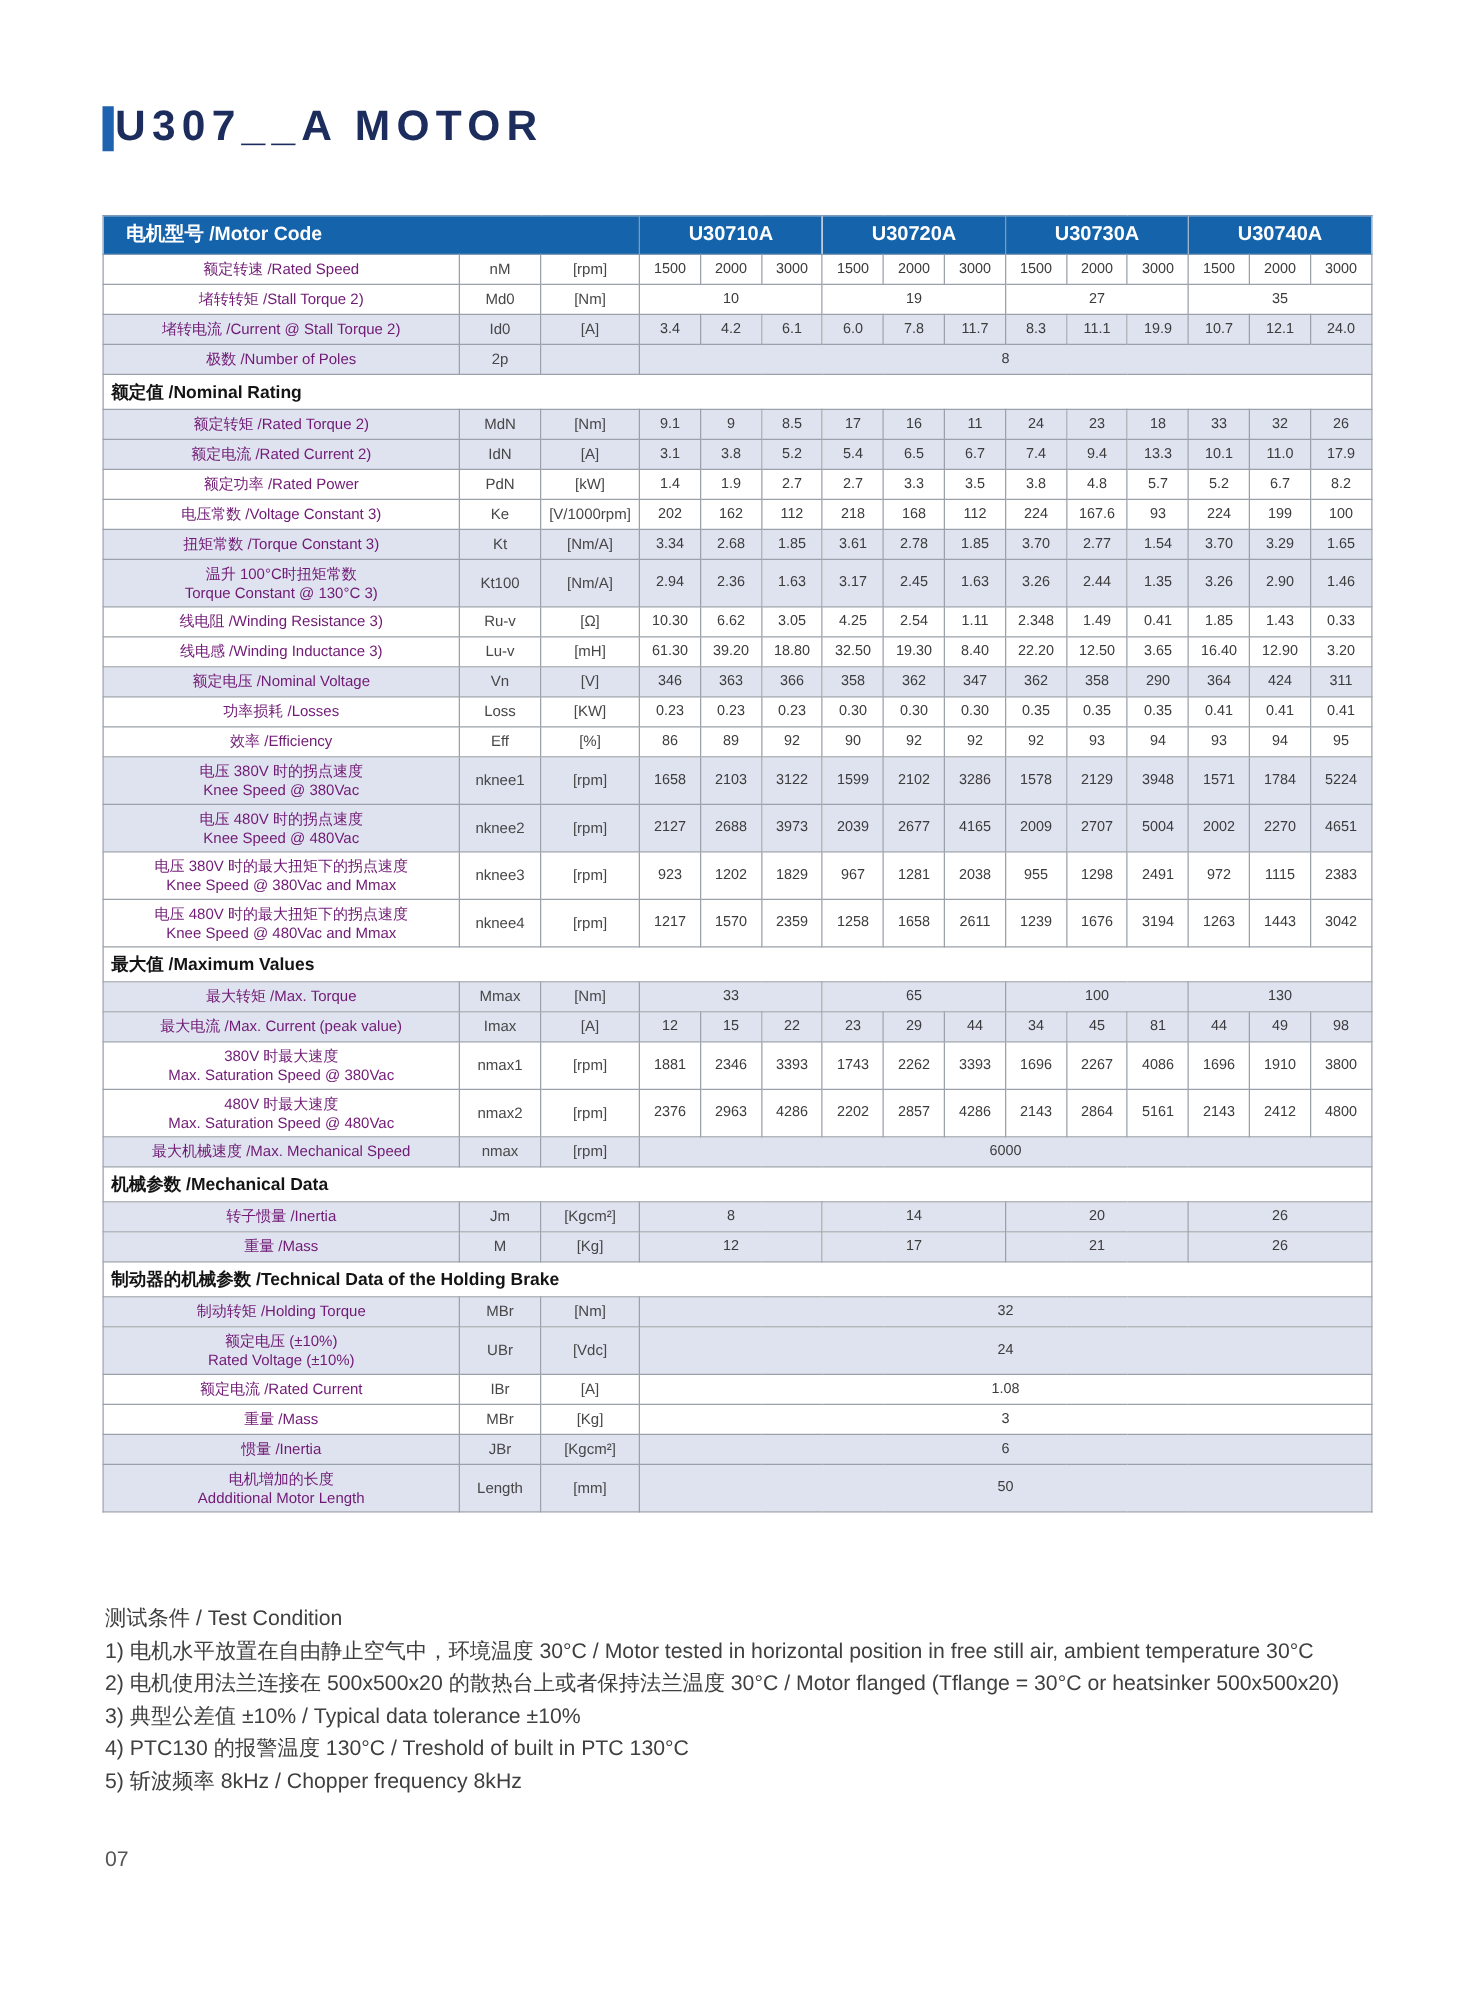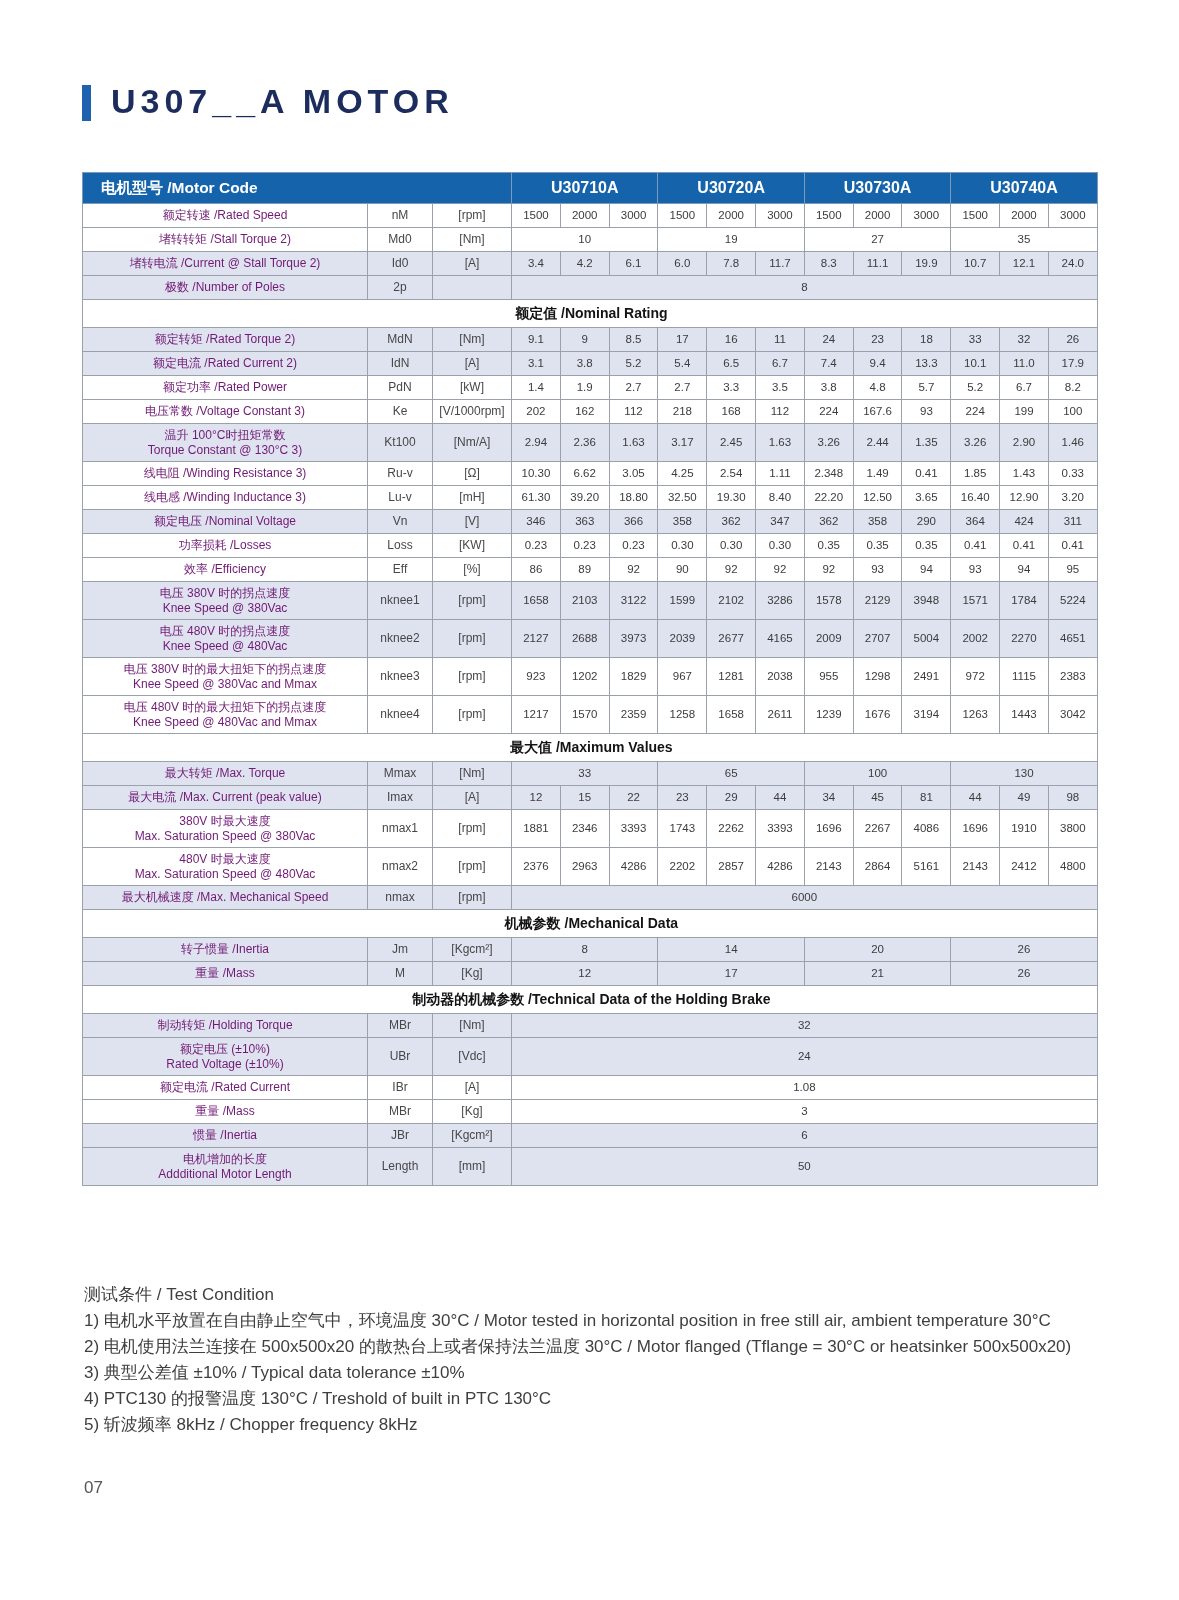--- a/index.html
+++ b/index.html
@@ -7,21 +7,21 @@
   body {
     position:relative;
     width:1179px; height:1600px;
     font-family:"Liberation Sans", sans-serif;
     color:#3a3a3a;
     overflow:hidden;
   }
   
   .title-wrap {
     position:absolute; left:82px; top:82px;
-    display:flex; align-items:flex-end; gap:20px;
+    display:flex; align-items:flex-end; gap:1px;
   }
   .title-bar {
     width:9px; height:36px;
     background:#1e62b0;
   }
   .title-text {
     font-size:34px; font-weight:bold;
     letter-spacing:5px;
     color:#1c2c5c;
   }
@@ -45,21 +45,21 @@
   td.sym, td.unit { color:#474747; }
   td.val { font-size:11.5px; }
   tr.hdr td {
     background:#1564ab; color:#ffffff;
     font-weight:bold; font-size:16px;
     height:31px;
     border:1px solid #7f9ab8;
   }
   tr.hdr td.hl { text-align:left; font-size:15.5px; padding-left:18px; }
   tr.sec td {
-    text-align:center; font-weight:bold;
+    text-align:left; font-weight:bold;
     font-size:14px; color:#141414;
     padding-left:6px; height:28px;
     background:#ffffff;
   }
   tr.shade td { background:#dfe3f0; }
   tr.hdr td, tr.sec td { background-clip:padding-box; }
   
   .footnotes {
     position:absolute; left:84px; top:1282px; width:1020px;
     font-size:17px; color:#3f3f3f; line-height:26px;
@@ -218,20 +218,37 @@
           <td class="val" colspan="1">112</td>
           <td class="val" colspan="1">218</td>
           <td class="val" colspan="1">168</td>
           <td class="val" colspan="1">112</td>
           <td class="val" colspan="1">224</td>
           <td class="val" colspan="1">167.6</td>
           <td class="val" colspan="1">93</td>
           <td class="val" colspan="1">224</td>
           <td class="val" colspan="1">199</td>
           <td class="val" colspan="1">100</td>
+        </tr>
+        <tr class="row shade">
+          <td class="lbl">扭矩常数 /Torque Constant 3)</td>
+          <td class="sym">Kt</td>
+          <td class="unit">[Nm/A]</td>
+          <td class="val" colspan="1">3.34</td>
+          <td class="val" colspan="1">2.68</td>
+          <td class="val" colspan="1">1.85</td>
+          <td class="val" colspan="1">3.61</td>
+          <td class="val" colspan="1">2.78</td>
+          <td class="val" colspan="1">1.85</td>
+          <td class="val" colspan="1">3.70</td>
+          <td class="val" colspan="1">2.77</td>
+          <td class="val" colspan="1">1.54</td>
+          <td class="val" colspan="1">3.70</td>
+          <td class="val" colspan="1">3.29</td>
+          <td class="val" colspan="1">1.65</td>
         </tr>
         <tr class="row shade tall">
           <td class="lbl">温升 100°C时扭矩常数<br>Torque Constant @ 130°C 3)</td>
           <td class="sym">Kt100</td>
           <td class="unit">[Nm/A]</td>
           <td class="val" colspan="1">2.94</td>
           <td class="val" colspan="1">2.36</td>
           <td class="val" colspan="1">1.63</td>
           <td class="val" colspan="1">3.17</td>
           <td class="val" colspan="1">2.45</td>

